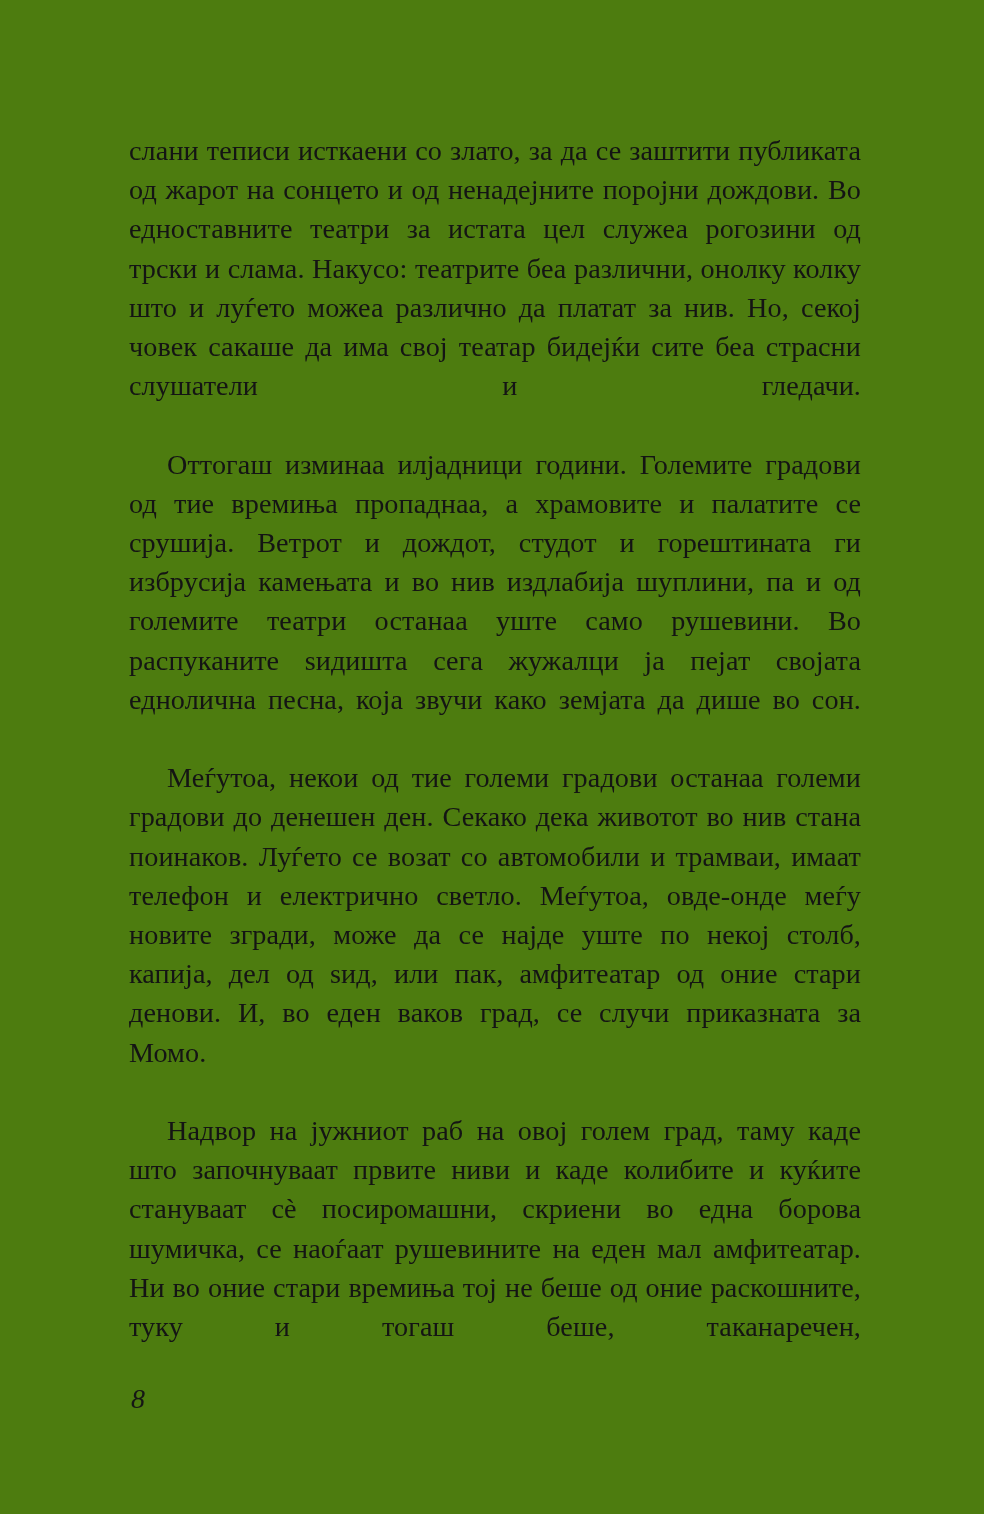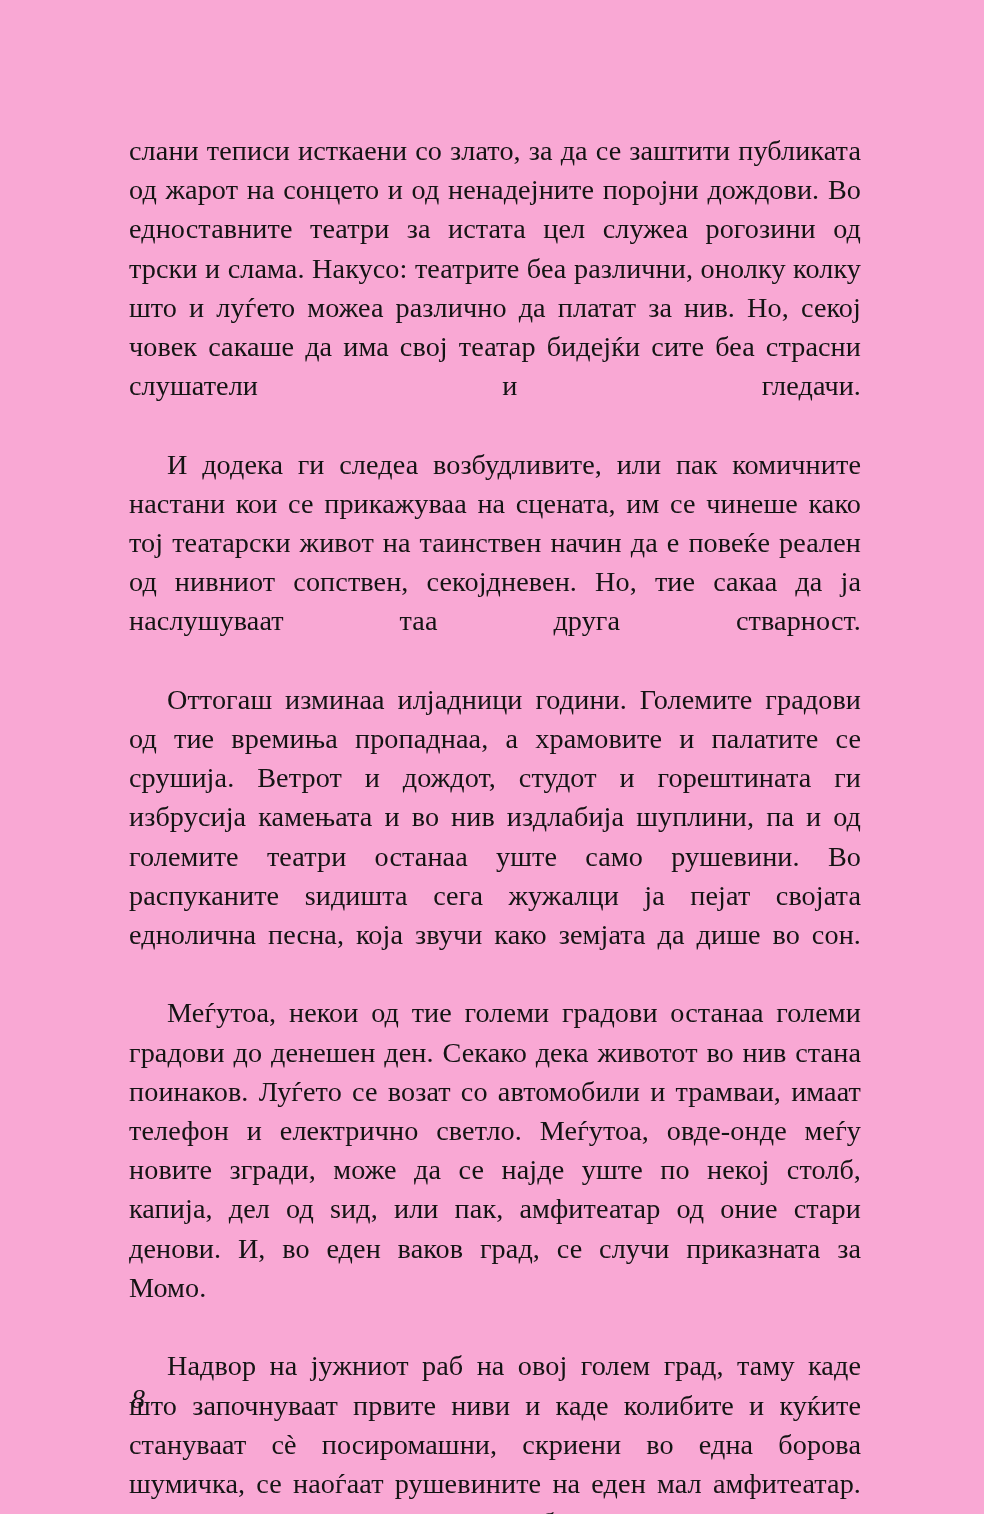--- a/index.html
+++ b/index.html
@@ -13,21 +13,21 @@
     background: #ffffff;
     font-family: "Liberation Serif", "DejaVu Serif", serif;
     color: #141414;
     overflow: hidden;
   }
 
   .page {
     position: relative;
     width: 984px;
     height: 1514px;
-    background: #f9a8d4;
+    background: #4d7c0f;
     box-sizing: border-box;
   }
 
   .text-block {
     position: absolute;
     left: 129px;
     top: 131px;
     width: 732px;
   }
 
@@ -66,21 +66,20 @@
     letter-spacing: 0.5px;
   }
 </style>
 </head>
 <body>
 
 <div class="page">
 
   <div class="text-block">
     <p class="para first">слани теписи исткаени со злато, за да се заштити публиката од жарот на сонцето и од ненадејните поројни дождови. Во едноставните театри за истата цел служеа рогозини од трски и слама. Накусо: театрите беа различни, онолку колку што и луѓето можеа различно да платат за нив. Но, секој човек сакаше да има свој театар бидејќи сите беа страсни слушатели и гледачи.</p>
-    <p class="para">И додека ги следеа возбудливите, или пак комичните настани кои се прикажуваа на сцената, им се чинеше како тој театарски живот на таинствен начин да е повеќе реален од нивниот сопствен, секојдневен. Но, тие сакаа да ја наслушуваат таа друга стварност.</p>
     <p class="para">Оттогаш изминаа илјадници години. Големите градови од тие времиња пропаднаа, а храмовите и палатите се срушија. Ветрот и дождот, студот и горештината ги избрусија камењата и во нив издлабија шуплини, па и од големите театри останаа уште само рушевини. Во распуканите ѕидишта сега жужалци ја пејат својата еднолична песна, која звучи како земјата да дише во сон.</p>
     <p class="para">Меѓутоа, некои од тие големи градови останаа големи градови до денешен ден. Секако дека животот во нив стана поинаков. Луѓето се возат со автомобили и трамваи, имаат телефон и електрично светло. Меѓутоа, овде-онде меѓу новите згради, може да се најде уште по некој столб, капија, дел од ѕид, или пак, амфитеатар од оние стари денови. И, во еден ваков град, се случи приказната за Момо.</p>
     <p class="para">Надвор на јужниот раб на овој голем град, таму каде што започнуваат првите ниви и каде колибите и куќите стануваат сè посиромашни, скриени во една борова шумичка, се наоѓаат рушевините на еден мал амфитеатар. Ни во оние стари времиња тој не беше од оние раскошните, туку и тогаш беше, таканаречен,</p>
   </div>
 
   <div class="page-number">8</div>
 
 </div>
 
 </body></html>

